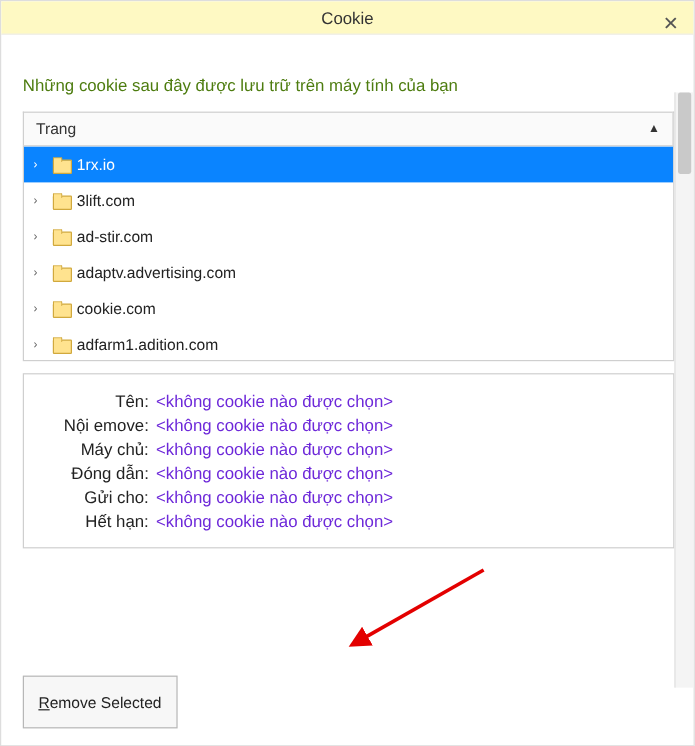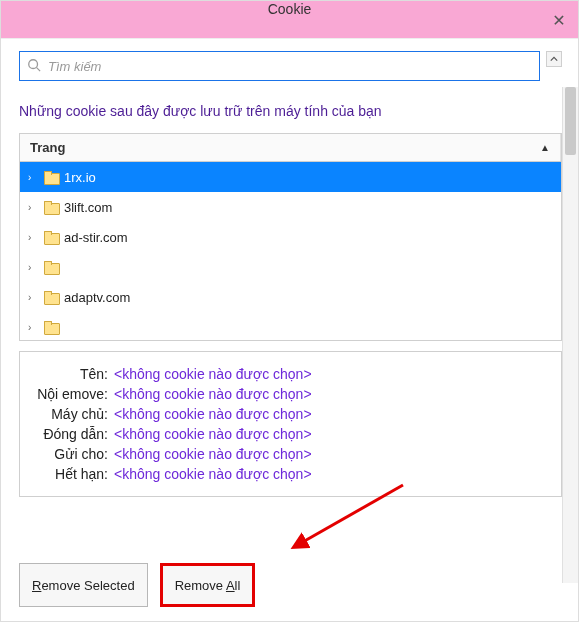--- a/index.html
+++ b/index.html
@@ -1,53 +1,53 @@
 <!DOCTYPE html>
 <html><head>
 <meta charset="utf-8">
 <style>
 * { box-sizing: border-box; margin: 0; padding: 0; font-family: "Segoe UI", Tahoma, sans-serif; }
 body { background: #fff; width: 579px; height: 622px; position: relative; overflow: hidden; border: 1px solid #ddd; }
 
-.titlebar { height: 38px; display: flex; justify-content: center; position: relative; background:#f9a8d4; border-bottom:1px solid #eee; }
+.titlebar { height: 28px; display: flex; align-items: center; justify-content: center; position: relative; background:#fef9c3; border-bottom:1px solid #eee; }
 .titlebar .title { font-size: 14px; color: #333; }
 .titlebar .close { position: absolute; right: 8px; top: 8px; width: 22px; height: 22px; display:flex; align-items:center; justify-content:center; color:#555; font-size:16px; }
 
 .content { padding: 12px 16px 0 18px; height: 544px; position: relative; }
 
 .search-row { display:flex; align-items:flex-start; gap:6px; }
 .search-wrap { flex:1; position: relative; }
 .search-input { width:100%; height: 30px; border: 1px solid #1a73e8; padding: 0 10px 0 28px; font-size: 13px; color:#333; outline:none; }
 .search-input::placeholder { color:#9a9a9a; font-style: italic; }
 .search-icon { position:absolute; left:8px; top:7px; color:#9a9a9a; font-size:13px; pointer-events:none; }
 .scroll-up { width:16px; height:16px; border:1px solid #cfcfcf; display:flex; align-items:center; justify-content:center; font-size:10px; color:#555; background:#f4f4f4; margin-top:0; }
 
-.desc { margin: 22px 0 14px 0; font-size: 14px; color:#4c1d95; }
+.desc { margin: 22px 0 14px 0; font-size: 14px; color:#4d7c0f; }
 
 .list-frame { position: relative; }
 .list-header { display:flex; border:1px solid #cfcfcf; border-bottom:none; background:#fafafa; }
 .col { padding:6px 10px; font-size:13px; color:#333; }
-.col-trang { flex:1; display:flex; align-items:center; gap:16px; border-right:1px solid #e2e2e2;font-weight:bold;}
+.col-trang { flex:1; display:flex; align-items:center; gap:16px; border-right:1px solid #e2e2e2;}
 .col-ten { width:200px; }
 .sort-indicator { margin-left:auto; font-size:10px; color:#333; }
 
 .list-body { border:1px solid #cfcfcf; border-top:1px solid #cfcfcf; height: 180px; overflow:hidden; position:relative; }
 .row { display:flex; align-items:center; height:30px; padding: 0 8px; font-size:13px; color:#222; gap:6px;}
 .row.selected { background:#0a84ff; color:#fff; }
 .expander { width:10px; font-size:10px; color:#666; }
 .row.selected .expander { color:#fff; }
 .folder { width:14px; height:12px; display:inline-block; position:relative; }
 .folder::before { content:""; position:absolute; left:0; top:2px; width:14px; height:10px; background:#ffe38f; border:1px solid #d1a93d; border-radius:1px; }
 .folder::after { content:""; position:absolute; left:0; top:0; width:6px; height:3px; background:#ffe38f; border:1px solid #d1a93d; border-bottom:none; border-radius:1px 1px 0 0; }
 .row.selected .folder::before, .row.selected .folder::after { background:#ffe38f; }
 
 .scrollbar { position:absolute; right:0; top:48px; width:16px; height:496px; background:#f4f4f4; border-left:1px solid #e0e0e0; }
 .scrollbar .thumb { position:absolute; left:2px; right:2px; top:0; height:68px; background:#c9c9c9; border-radius:2px; }
 
-.details { border:1px solid #cfcfcf; margin-top:10px; padding: 10px 0; font-size:14px; }
+.details { border:1px solid #cfcfcf; margin-top:10px; padding: 10px 16px; font-size:14px; }
 .drow { display:flex; gap:6px; margin: 4px 0; align-items:baseline; }
 .drow .label { width:88px; text-align:right; color:#222; }
 .drow .value { color:#6d28d9; }
 
 .buttons { position:absolute; left:16px; right:16px; bottom:14px; display:flex; gap:12px; align-items:center; }
 .btn { height:44px; padding: 15px 12px; font-size:13px; background:#f7f7f7; border:1px solid #b7b7b7; color:#222; display:flex; align-items:center; justify-content:center; }
 .btn.primary-outline { border:3px solid #e30000; }
 .btn-right { margin-left:auto; }
 .ul { text-decoration: underline; }
 
@@ -56,36 +56,20 @@
 </head>
 <body>
 
 <div class="titlebar">
   <span class="title">Cookie</span>
   <div class="close">✕</div>
 </div>
 
 <div class="content">
 
-  <div class="search-row">
-    <div class="search-wrap">
-      <span class="search-icon">
-        <svg width="14" height="14" viewBox="0 0 16 16">
-            <circle cx="7" cy="7" r="5" fill="none" stroke="#9a9a9a" stroke-width="1.5"></circle>
-            <line x1="11" y1="11" x2="15" y2="15" stroke="#9a9a9a" stroke-width="1.5"></line>
-          </svg>
-      </span>
-      <input class="search-input" placeholder="Tìm kiếm" style="">
-    </div>
-    <div class="scroll-up">
-      <svg width="8" height="8" viewBox="0 0 10 10">
-          <path d="M1 7 L5 3 L9 7" fill="none" stroke="#555" stroke-width="1.5"></path>
-        </svg>
-    </div>
-  </div>
 
   <div class="desc">Những cookie sau đây được lưu trữ trên máy tính của bạn</div>
 
   <div class="list-frame">
     <div class="list-header">
       <div class="col col-trang">
         <span>Trang</span>
         <span class="sort-indicator">▲</span>
       </div>
     </div>
@@ -101,29 +85,31 @@
         <span>3lift.com</span>
       </div>
       <div class="row">
         <span class="expander">›</span>
         <span class="folder"></span>
         <span>ad-stir.com</span>
       </div>
       <div class="row">
         <span class="expander">›</span>
         <span class="folder"></span>
+        <span>adaptv.advertising.com</span>
       </div>
       <div class="row">
         <span class="expander">›</span>
         <span class="folder"></span>
-        <span>adaptv.com</span>
+        <span>cookie.com</span>
       </div>
       <div class="row">
         <span class="expander">›</span>
         <span class="folder"></span>
+        <span>adfarm1.adition.com</span>
       </div>
     </div>
   </div>
 
   <div class="details">
     <div class="drow">
       <span class="label">Tên:</span>
       <span class="value">&lt;không cookie nào được chọn&gt;</span>
     </div>
     <div class="drow">
@@ -160,16 +146,13 @@
     </defs>
     <line x1="130" y1="10" x2="28" y2="68" stroke="#e30000" stroke-width="3" marker-end="url(#ah)"></line>
   </svg>
 
 </div>
 
 <div class="buttons" style="left:18px; right:18px;">
   <div class="btn">
     <span><span class="ul">R</span><span>emove Selected</span></span>
   </div>
-  <div class="btn primary-outline">
-    <span><span>Remove </span><span class="ul">A</span><span>ll</span></span>
-  </div>
 </div>
 
 </body></html>

